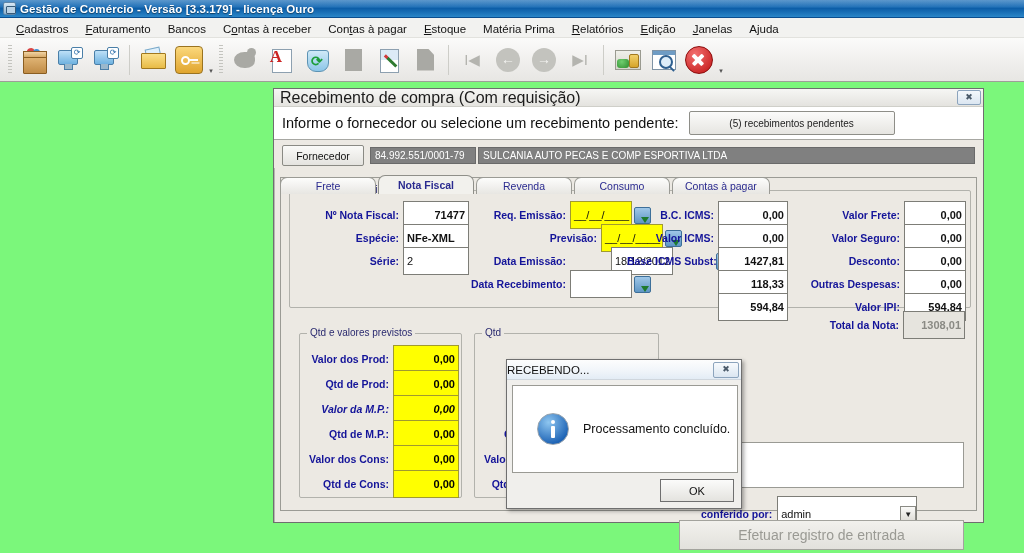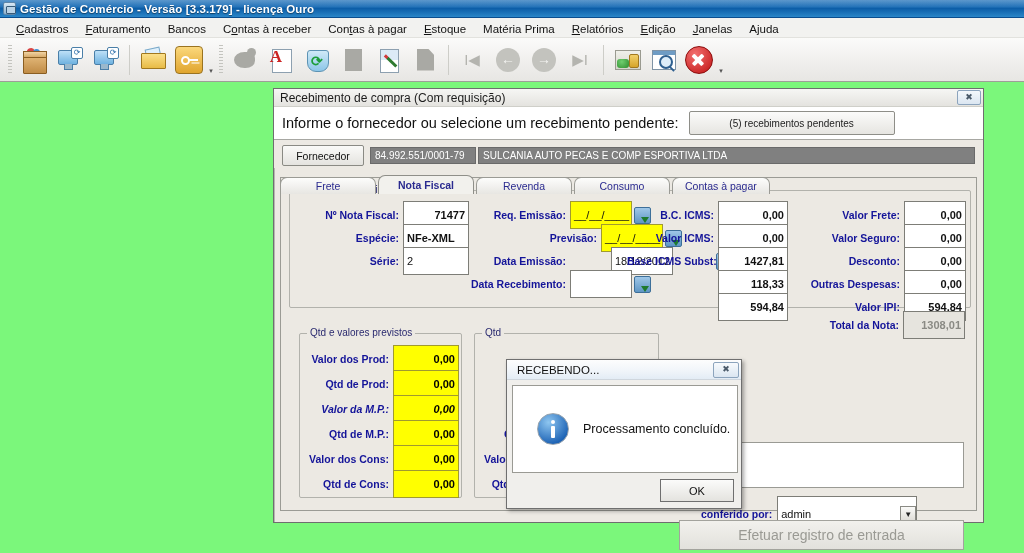--- a/index.html
+++ b/index.html
@@ -219,21 +219,21 @@
     position:absolute;left:273px;top:6px;width:711px;height:435px;
     background:#ece9e3;border:1px solid #6e6e6e;
     box-shadow:1px 1px 0 #b6b6b0 inset;
     box-sizing:border-box;
   }
   #recv-titlebar{
     height:17px;background:linear-gradient(to bottom,#f6f6f4,#e4e3df);
     border-bottom:1px solid #cfcfc9;display:flex;align-items:center;
     padding:0 2px 0 6px;
   }
-  #recv-title{font-size:12px;color:#1b1b1b;white-space:nowrap;}
+  #recv-title{font-size:16px;color:#1b1b1b;white-space:nowrap;}
   .win-close{
     margin-left:auto;width:22px;height:13px;border:1px solid #8ca4bd;border-radius:2px;
     background:linear-gradient(to bottom,#f4f8fc,#dbe6f1);
     color:#4a5a6a;font-size:9px;text-align:center;line-height:12px;cursor:default;
   }
   #recv-head{
     height:32px;background:#fff;border-bottom:1px solid #a7a7a2;
     display:flex;align-items:center;padding:0 8px;
   }
   #recv-head-label{font-size:14.5px;color:#111;}
@@ -334,21 +334,21 @@
     position:absolute;left:398px;top:264px;width:285px;height:46px;
     background:#fff;border:1px solid #9a9a94;box-sizing:border-box;
   }
   
   #modal{
     position:absolute;left:506px;top:277px;width:236px;height:150px;
     border:1px solid #6f6f6f;background:#f0efec;box-sizing:border-box;
     box-shadow:2px 2px 4px rgba(0,0,0,.35);
   }
   #modal-title{
-    height:19px;display:flex;align-items:center;padding:0 2px 0 10px;
+    height:19px;display:flex;align-items:center;padding:0 2px 0 0;
     background:linear-gradient(to bottom,#fdfdfd 0%,#f2f6fa 50%,#e3ecf5 100%);
     border-bottom:1px solid #cfd6dd;
   }
   #modal-title-text{font-size:11.5px;color:#111;white-space:nowrap;}
   #modal-close{
     margin-left:auto;width:24px;height:14px;border:1px solid #8ca4bd;border-radius:2px;
     background:linear-gradient(to bottom,#f7fafd,#dbe6f1);
     color:#4a5a6a;font-size:9px;text-align:center;line-height:13px;cursor:default;
   }
   #modal-body{

